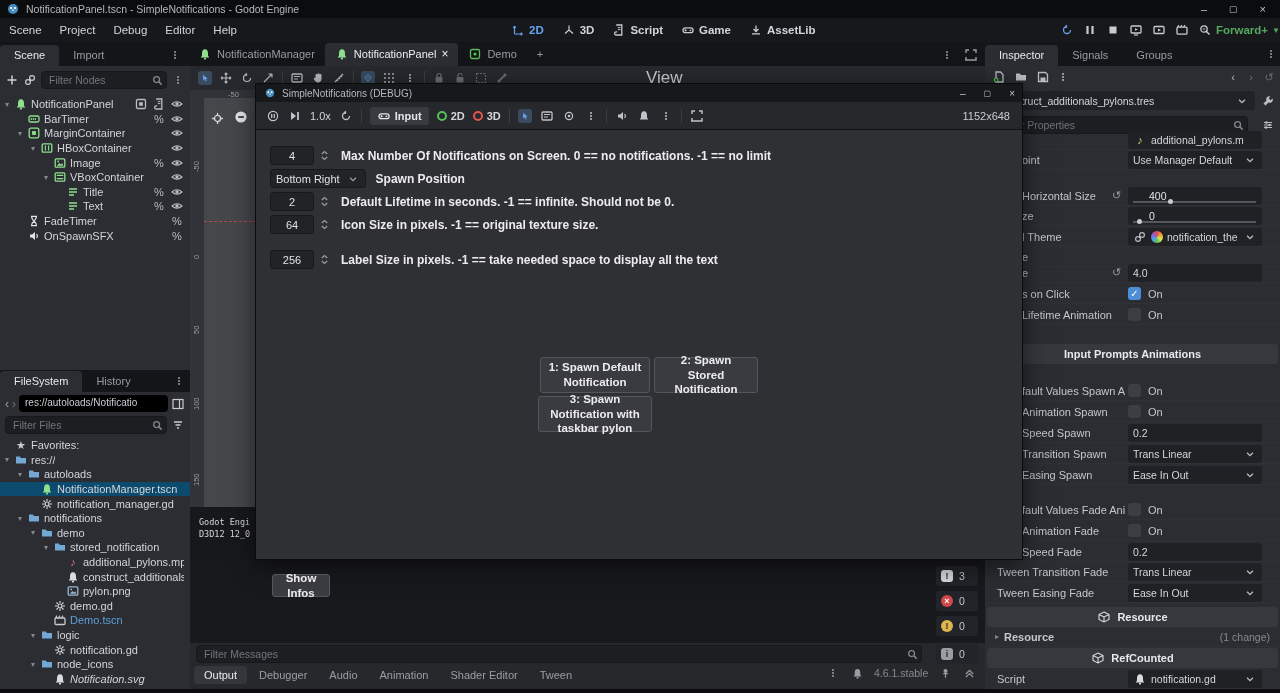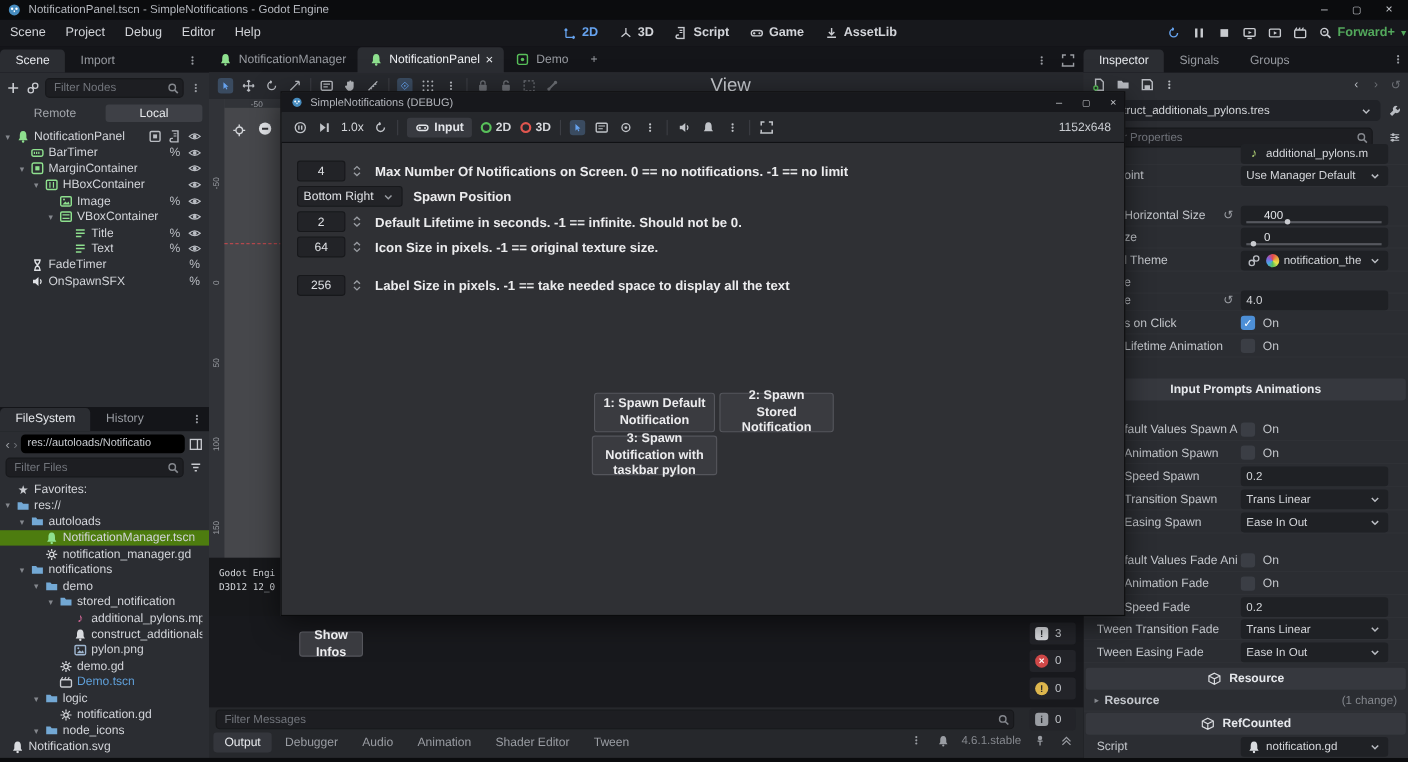--- a/index.html
+++ b/index.html
@@ -37,21 +37,21 @@
   .dock-toolbar { display:flex; align-items:center; gap:4px; padding:4px 5px; }
   .search { background:#1d1e22; border:1px solid #17181b; border-radius:4px; height:18px; color:#cfd2d6; font-size:10.5px; padding:0 18px 0 7px; outline:none; font-family:"Liberation Sans",sans-serif; }
   .search::placeholder { color:#72757c; }
   .sfield { position:relative; flex:1; }
   .sfield .icon { position:absolute; right:3px; top:3px; }
   .seg { display:flex; padding:2px 6px; gap:2px; }
   .seg-btn { flex:1; text-align:center; font-size:11px; color:#a2a5ab; padding:2px 0; border-radius:3px; }
   .seg-btn.active { background:#3e4046; color:#e8eaed; }
   .tree { font-size:11px; }
   .titem { display:flex; align-items:center; height:14.6px; padding-right:6px; white-space:nowrap; }
-  .titem.selected { background:#4d7c0f; }
+  .titem.selected { background:#0c4a6e; }
   .titem .lbl { margin-left:3px; color:#d2d4d9; overflow:hidden; }
   .titem .trail { margin-left:auto; display:flex; gap:4px; align-items:center; color:#b9bcc2; }
   .exp-arrow { width:9px; font-size:8px; color:#84878d; flex:0 0 auto; }
 
   
   .fs-dock { left:0; top:370px; width:190px; height:323px; background:#2b2d32; overflow:hidden; }
   .fs-tabs { display:flex; align-items:flex-end; background:#141519; height:22px; }
   .pathbar { display:flex; align-items:center; gap:3px; padding:3px 5px; }
   .pathfield { flex:1; background:#000000; border-radius:4px; height:17px; font-size:10px; color:#c9ccd1; padding:2px 6px; overflow:hidden; white-space:nowrap; }
 
@@ -335,24 +335,20 @@
           </span>
       </span>
       <span class="icon">
           <svg width="10" height="12" viewBox="0 0 12 12">
             <circle cx="6" cy="2.5" r="1.2" fill="#9a9da3"></circle>
             <circle cx="6" cy="6" r="1.2" fill="#9a9da3"></circle>
             <circle cx="6" cy="9.5" r="1.2" fill="#9a9da3"></circle>
           </svg>
         </span>
     </div>
-    <div class="seg">
-      <span class="seg-btn">Remote</span>
-      <span class="seg-btn active">Local</span>
-    </div>
     <div id="scene-tree" class="tree" style="margin-top:4px;">
         <div class="titem" style="padding-left: 5px;">
           <span class="exp-arrow">▾</span>
           <span class="icon" style="color: rgb(142, 224, 142);">
             <svg width="12" height="12" viewBox="0 0 12 12">
               <path d="M6 1.2C3.8 1.2 3 3 3 5.2v2.2L1.8 9.4h8.4L9 7.4V5.2C9 3 8.2 1.2 6 1.2Z" fill="currentColor"></path>
               <circle cx="6" cy="10.6" r="1.1" fill="currentColor"></circle>
             </svg>
           </span>
           <span class="lbl">NotificationPanel</span>
@@ -711,21 +707,21 @@
         </div>
         <div class="titem" style="padding-left: 31px;">
           <span class="exp-arrow">▾</span>
           <span class="icon" style="color: rgb(115, 168, 212);">
             <svg width="12" height="12" viewBox="0 0 12 12">
               <path d="M1 2.5h3.8L6 4h5v5.5H1Z" fill="currentColor"></path>
             </svg>
           </span>
           <span class="lbl">node_icons</span>
         </div>
-        <div class="titem" style="">
+        <div class="titem" style="padding-left: 44px; font-style: italic;">
           <span class="exp-arrow"></span>
           <span class="icon" style="color: rgb(217, 219, 223);">
             <svg width="12" height="12" viewBox="0 0 12 12">
               <path d="M6 1.2C3.8 1.2 3 3 3 5.2v2.2L1.8 9.4h8.4L9 7.4V5.2C9 3 8.2 1.2 6 1.2Z" fill="currentColor"></path>
               <circle cx="6" cy="10.6" r="1.1" fill="currentColor"></circle>
             </svg>
           </span>
           <span class="lbl">Notification.svg</span>
         </div>
       </div>

